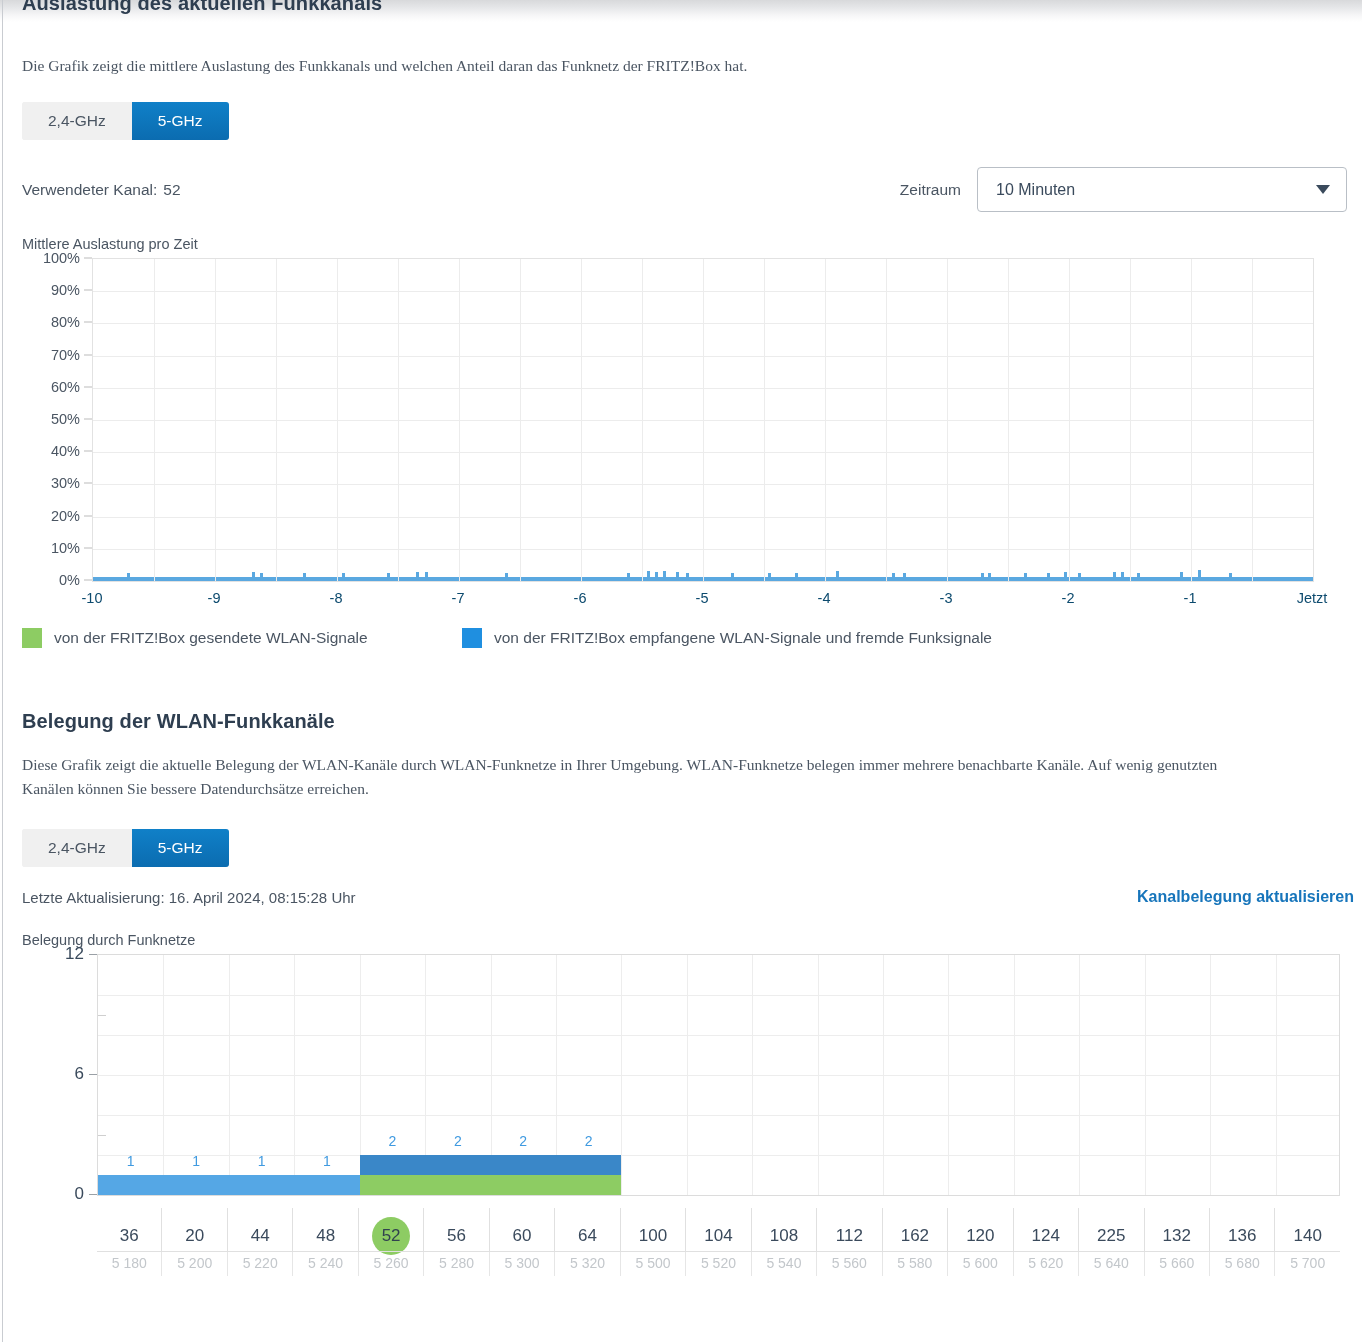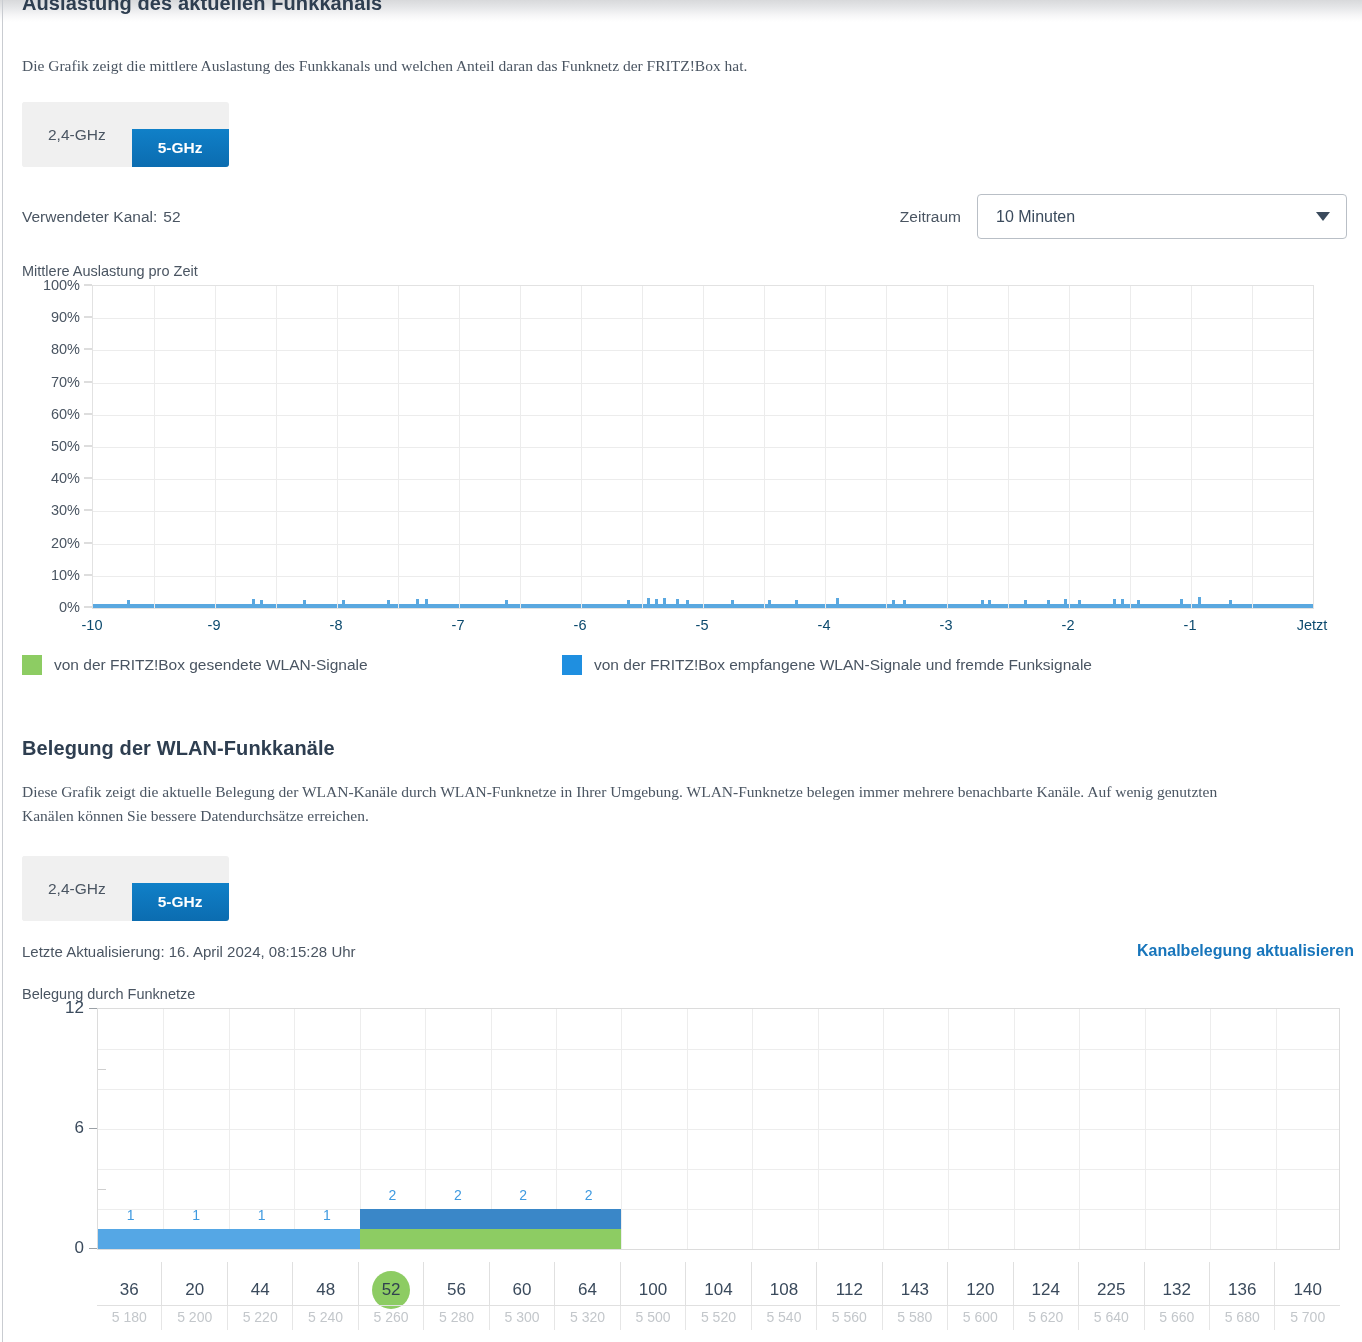--- a/index.html
+++ b/index.html
@@ -71,22 +71,21 @@
     background: #f0f0f0;
     color: #4a5562;
     cursor: pointer;
     font-family: "Liberation Sans", sans-serif;
     line-height: 20px;
   }
   .band-btn.active {
     background: #0b72ba;
     background: linear-gradient(to bottom, #1080c8, #0b6cb0);
     color: #ffffff;
-    font-weight: bold;
-    margin-top: 27px;
+    font-weight: normal;
   }
 
   .row-between {
     display: flex;
     align-items: center;
     justify-content: space-between;
   }
 
   .kanal-line {
     font-size: 15.5px;
@@ -450,21 +449,21 @@
       <div class="lc-xlabel" style="left: 558px;">-6</div>
       <div class="lc-xlabel" style="left: 680px;">-5</div>
       <div class="lc-xlabel" style="left: 802px;">-4</div>
       <div class="lc-xlabel" style="left: 924px;">-3</div>
       <div class="lc-xlabel" style="left: 1046px;">-2</div>
       <div class="lc-xlabel" style="left: 1168px;">-1</div>
       <div class="lc-xlabel" style="left: 1290px;">Jetzt</div>
     </div>
 
   <div class="legend">
-    <div class="legend-item" style="width:540px;">
+    <div class="legend-item" style="width:440px;">
       <span class="legend-swatch" id="sw0" style="background: rgb(141, 204, 99);"></span>
       <span>von der FRITZ!Box gesendete WLAN-Signale</span>
     </div>
     <div class="legend-item">
       <span class="legend-swatch" id="sw1" style="background: rgb(31, 143, 224);"></span>
       <span>von der FRITZ!Box empfangene WLAN-Signale und fremde Funksignale</span>
     </div>
   </div>
 
   
@@ -561,21 +560,21 @@
         <div class="bc-axis-cell">
           <span class="chip" style="background: rgb(141, 204, 99);">52</span>
         </div>
         <div class="bc-axis-cell">56</div>
         <div class="bc-axis-cell">60</div>
         <div class="bc-axis-cell">64</div>
         <div class="bc-axis-cell">100</div>
         <div class="bc-axis-cell">104</div>
         <div class="bc-axis-cell">108</div>
         <div class="bc-axis-cell">112</div>
-        <div class="bc-axis-cell">143</div>
+        <div class="bc-axis-cell">162</div>
         <div class="bc-axis-cell">120</div>
         <div class="bc-axis-cell">124</div>
         <div class="bc-axis-cell">225</div>
         <div class="bc-axis-cell">132</div>
         <div class="bc-axis-cell">136</div>
         <div class="bc-axis-cell">140</div>
       </div>
     <div class="bc-freq-row" id="bc-freq-row">
         <div class="bc-freq-cell">5 180</div>
         <div class="bc-freq-cell">5 200</div>

